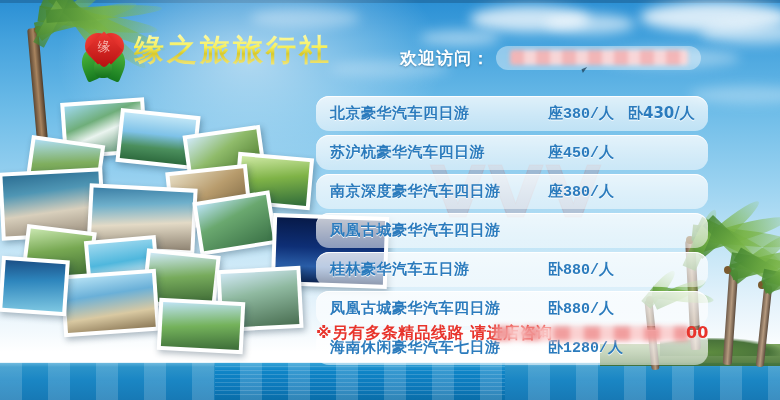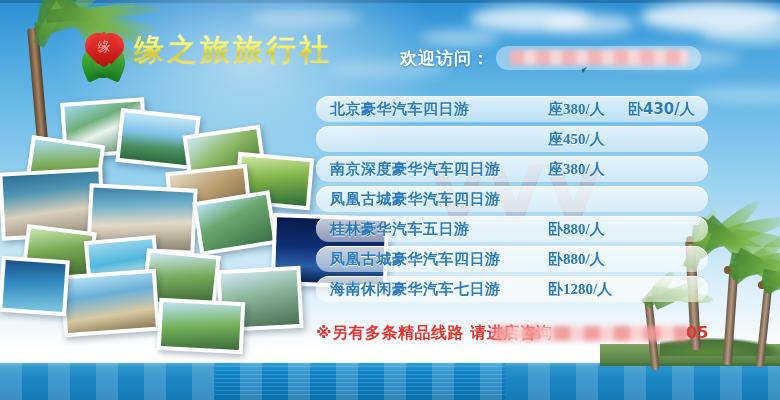--- a/index.html
+++ b/index.html
@@ -202,38 +202,38 @@
     font-size:72px;font-weight:bold;letter-spacing:2px;
     color:rgba(198,108,112,.22);
     font-family:"DejaVu Sans","Liberation Sans",sans-serif;
     -webkit-text-stroke:1px rgba(190,110,110,.18);
     user-select:none;
   }
 
   
   .rows{position:absolute;left:316px;top:96px;width:392px;}
   .row{
-    position:relative;height:26px;margin-bottom:4px;
+    position:relative;height:35px;margin-bottom:4px;
     border-radius:13px;
     background:linear-gradient(to bottom,rgba(255,255,255,.80),rgba(255,255,255,.52));
     box-shadow:inset 0 1px 0 rgba(255,255,255,.9);
     display:flex;align-items:center;
   }
   .row .name{
     position:absolute;left:14px;
     font-size:15px;font-weight:bold;letter-spacing:.5px;
     color:#2b7bbd;
     font-family:"DejaVu Sans","Liberation Sans",sans-serif;
     text-shadow:0 1px 0 rgba(255,255,255,.85);
     white-space:nowrap;
   }
   .row .p1{
     position:absolute;left:232px;
     font-size:15px;font-weight:bold;color:#2b7bbd;
-    font-family:Liberation Serif, serif;
+    font-family:Liberation Mono, monospace;
     text-shadow:0 1px 0 rgba(255,255,255,.85);
     white-space:nowrap;
   }
   .row .p2{
     position:absolute;left:312px;
     font-size:15px;font-weight:bold;color:#2b7bbd;
     font-family:"DejaVu Sans","Liberation Sans",sans-serif;
     text-shadow:0 1px 0 rgba(255,255,255,.85);
     white-space:nowrap;
   }
@@ -405,20 +405,21 @@
   </div>
   <div class="cursor"></div>
 
   <div class="rows" id="rows">
       <div class="row">
         <span class="name">北京豪华汽车四日游</span>
         <span class="p1">座380/人</span>
         <span class="p2">卧430/人</span>
       </div>
       <div class="row">
+        <span class="name">苏沪杭豪华汽车四日游</span>
         <span class="p1">座450/人</span>
       </div>
       <div class="row">
         <span class="name">南京深度豪华汽车四日游</span>
         <span class="p1">座380/人</span>
       </div>
       <div class="row">
         <span class="name">凤凰古城豪华汽车四日游</span>
       </div>
       <div class="row">
@@ -431,16 +432,16 @@
       </div>
       <div class="row">
         <span class="name">海南休闲豪华汽车七日游</span>
         <span class="p1">卧1280/人</span>
       </div>
     </div>
 
   <div class="note">
     <span class="note-text">※另有多条精品线路 请进店咨询</span>
     <span class="note-redact"></span>
-    <span class="note-tail">05</span>
+    <span class="note-tail">00</span>
   </div>
 
 </div>
 
 </body></html>

